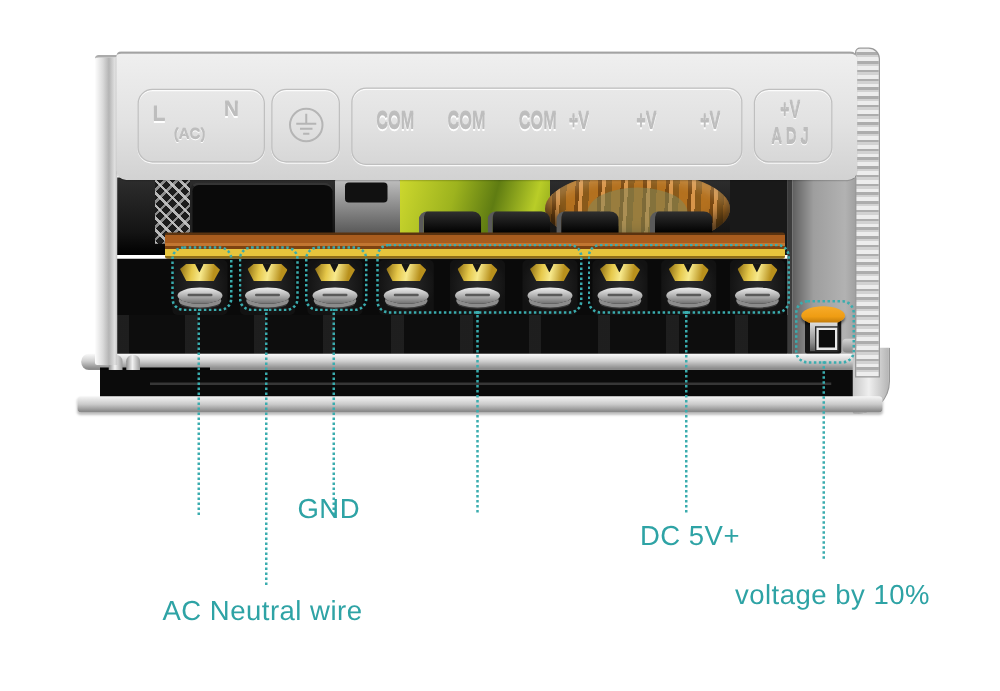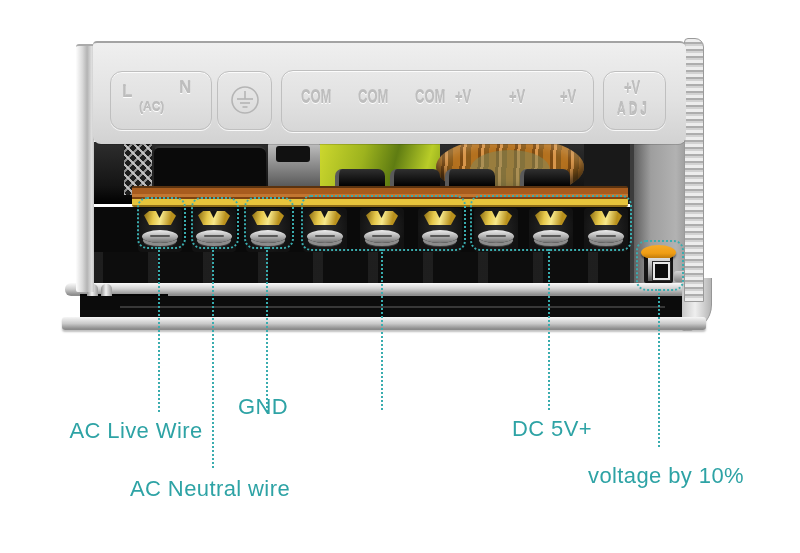--- a/index.html
+++ b/index.html
@@ -226,21 +226,20 @@
   <div class="abs outline" style="left:470px;top:195px;width:158px;height:52px;"></div>
   <div class="abs outline" style="left:636px;top:240px;width:44px;height:47px;"></div>
 
   <div class="abs vline" style="left:158px;top:247px;height:165px;"></div>
   <div class="abs vline" style="left:212px;top:247px;height:221px;"></div>
   <div class="abs vline" style="left:266px;top:247px;height:165px;"></div>
   <div class="abs vline" style="left:381px;top:249px;height:161px;"></div>
   <div class="abs vline" style="left:548px;top:249px;height:161px;"></div>
   <div class="abs vline" style="left:658px;top:289px;height:158px;"></div>
 
-  <div class="abs lbl" style="left:136px;top:418px;">AC Live Wire</div>
   <div class="abs lbl" style="left:263px;top:394px;">GND</div>
   <div class="abs lbl" style="left:210px;top:476px;text-align:right;">AC Neutral wire</div>
   <div class="abs lbl" style="left:552px;top:416px;">DC 5V+</div>
   <div class="abs lbl lbl2" style="left:666px;top:461px;">
     <div>voltage by 10%</div>
   </div>
 
 </div>
 
 </body></html>

